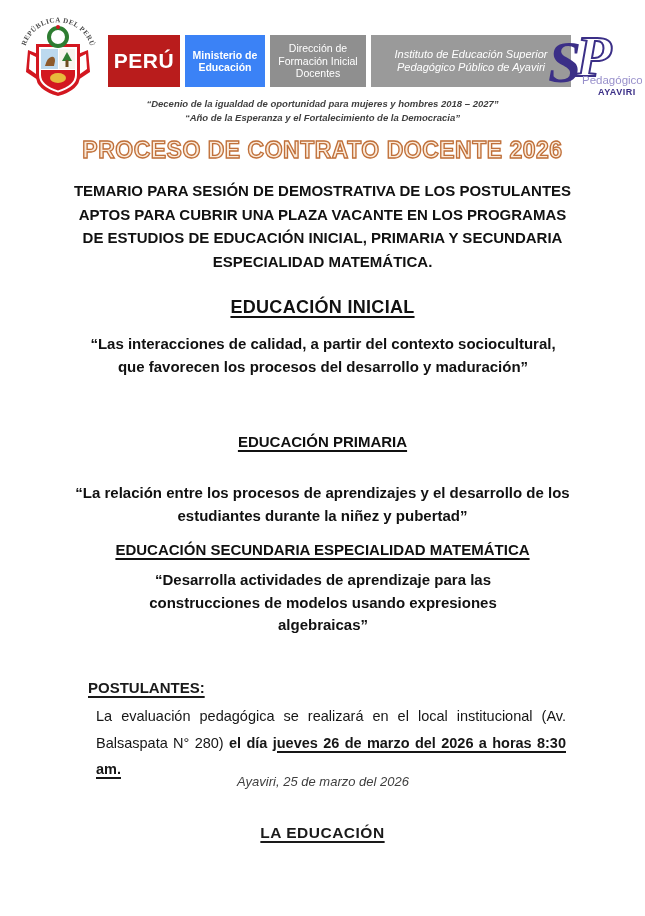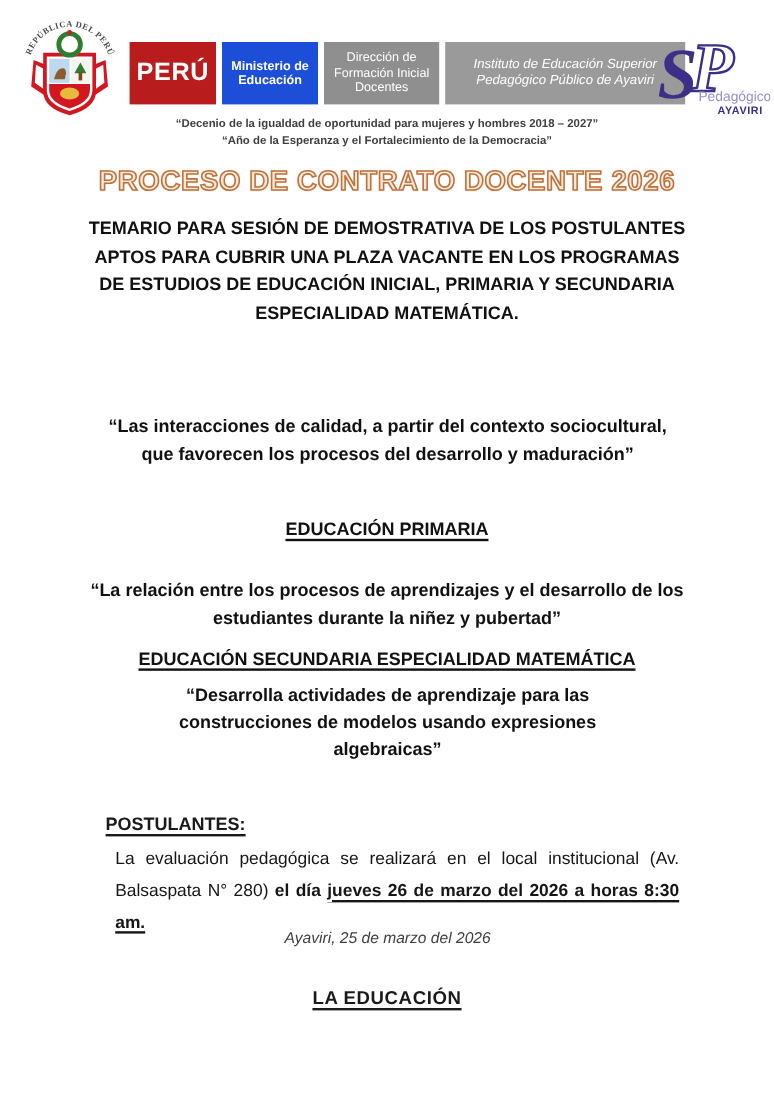--- a/index.html
+++ b/index.html
@@ -10,45 +10,45 @@
     font-family:"Liberation Sans", sans-serif;
     color:#1a1a1a;
     overflow:hidden;
     margin:0 auto;
   }
   
   .coat{position:absolute;left:18px;top:14px;width:80px;height:88px;}
   .band{position:absolute;left:108px;top:35px;height:52px;display:flex;gap:5px;}
   .band .box{display:flex;align-items:center;justify-content:center;text-align:center;color:#fff;}
   .box-peru{width:72px;background:#b91c1c;font-size:21px;font-weight:bold;letter-spacing:.5px;}
-  .box-ministerio{width:80px;background:#1d4ed8;font-size:10.5px;font-weight:bold;line-height:12.5px;padding:0 4px;box-sizing:border-box;}
+  .box-ministerio{width:80px;background:#3b82f6;font-size:10.5px;font-weight:bold;line-height:12.5px;padding:0 4px;box-sizing:border-box;}
   .box-direccion{width:96px;background:#8f8f8f;font-size:10.5px;line-height:12.5px;padding:0 4px;box-sizing:border-box;}
   .box-instituto{width:200px;background:#9a9a9a;font-size:11px;font-style:italic;line-height:13px;padding:0 6px;box-sizing:border-box;}
   .logo{position:absolute;left:546px;top:20px;width:96px;height:82px;}
   .mottos{position:absolute;left:0;top:97px;width:100%;text-align:center;
-          font-size:9.5px;font-weight:bold;color:#3f3f3f;line-height:13.5px;}
+          font-size:9.5px;font-weight:bold;font-style:italic;color:#3f3f3f;line-height:13.5px;}
   
   .main-title{
     position:absolute;left:0;top:137px;width:100%;text-align:center;
     font-size:23px;font-weight:bold;letter-spacing:.5px;
     color:#faeada;
     -webkit-text-stroke:1.3px #c0703a;
     text-shadow:0 0 1px #c0703a;
   }
   
   .intro{position:absolute;left:70px;top:179px;width:505px;text-align:center;
          font-size:15px;font-weight:bold;line-height:23.5px;color:#111;}
   
   .sec-head{position:absolute;left:70px;width:505px;text-align:center;font-weight:bold;color:#111;
             text-decoration:underline;text-decoration-thickness:2px;text-underline-offset:3px;}
   .sec-head-lg{top:297px;font-size:18px;letter-spacing:.3px;}
   .sec-head-2{top:433px;font-size:15px;}
   .sec-head-3{top:541px;font-size:15px;}
   .sec-quote{position:absolute;text-align:center;font-weight:bold;color:#111;font-size:15px;line-height:22.5px;}
-  .quote-1{left:88px;top:345px;width:470px;}
+  .quote-1{left:88px;top:333px;width:470px;}
   .quote-2{left:60px;top:482px;width:525px;}
   .quote-3{left:113px;top:569px;width:420px;}
   
   .important-label{position:absolute;left:88px;top:679px;font-size:15px;font-weight:bold;
                    text-decoration:underline;text-decoration-thickness:2px;text-underline-offset:3px;}
   .important-par{position:absolute;left:96px;top:703px;width:470px;
                  font-size:14.5px;line-height:26.5px;text-align:justify;color:#161616;}
   .important-par .b{font-weight:bold;}
   .important-par .bu{font-weight:bold;text-decoration:underline;text-decoration-thickness:1.5px;text-underline-offset:3px;}
   .dateline{position:absolute;left:88px;top:774px;width:470px;text-align:center;
@@ -109,20 +109,21 @@
 
   <div class="mottos">
     <div>“Decenio de la igualdad de oportunidad para mujeres y hombres 2018 – 2027”</div>
     <div>“Año de la Esperanza y el Fortalecimiento de la Democracia”</div>
   </div>
 
   <div class="main-title">PROCESO DE CONTRATO DOCENTE 2026</div>
 
   <div class="intro">TEMARIO PARA SESIÓN DE DEMOSTRATIVA DE LOS POSTULANTES APTOS PARA CUBRIR UNA PLAZA VACANTE EN LOS PROGRAMAS DE ESTUDIOS DE EDUCACIÓN INICIAL, PRIMARIA Y SECUNDARIA ESPECIALIDAD MATEMÁTICA.</div>
 
+  <div class="sec-head sec-head-lg">EDUCACIÓN INICIAL</div>
   <div class="sec-quote quote-1">“Las interacciones de calidad, a partir del contexto sociocultural, que favorecen los procesos del desarrollo y maduración”</div>
 
   <div class="sec-head sec-head-2">EDUCACIÓN PRIMARIA</div>
   <div class="sec-quote quote-2">“La relación entre los procesos de aprendizajes y el desarrollo de los estudiantes durante la niñez y pubertad”</div>
 
   <div class="sec-head sec-head-3">EDUCACIÓN SECUNDARIA ESPECIALIDAD MATEMÁTICA</div>
   <div class="sec-quote quote-3">“Desarrolla actividades de aprendizaje para las construcciones de modelos usando expresiones algebraicas”</div>
 
   <div class="important-label">POSTULANTES:</div>
   <div class="important-par"><span>La evaluación pedagógica se realizará en el local institucional (Av. Balsaspata N° 280) </span><span class="b">el día </span><span class="bu">jueves 26 de marzo del 2026 a horas 8:30 am.</span></div>

